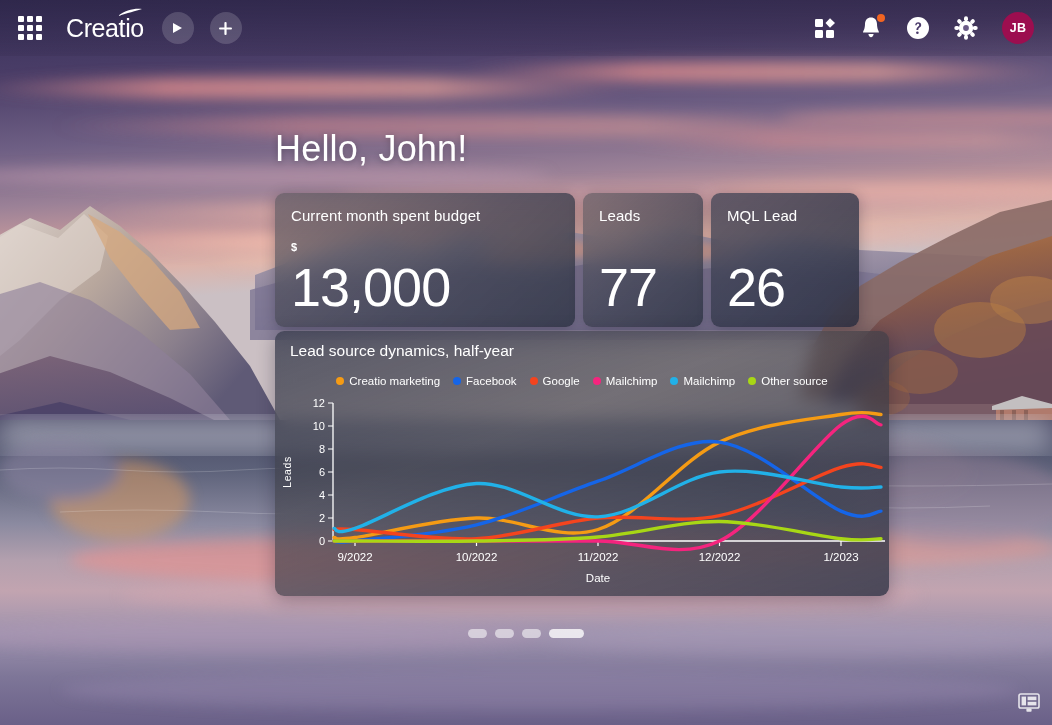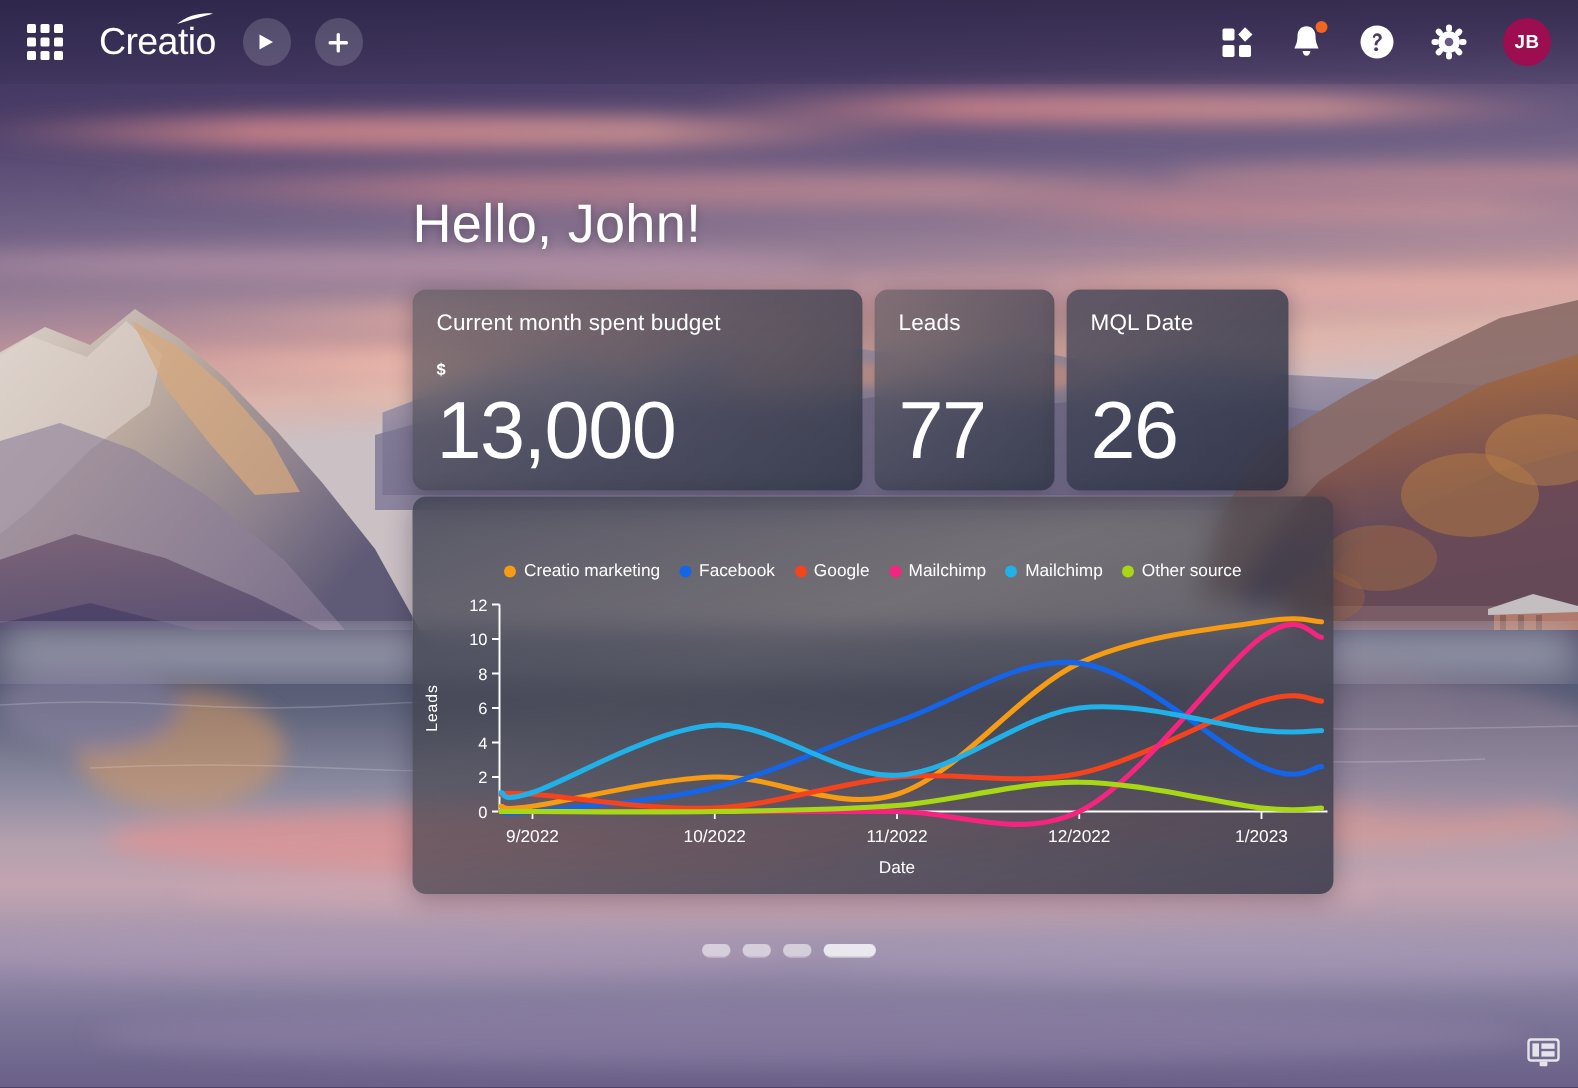--- a/index.html
+++ b/index.html
@@ -366,26 +366,27 @@
     <div class="kpi-cur">$</div>
     <div class="kpi-val">13,000</div>
   </div>
 
   <div class="kpi leads">
     <div class="kpi-title">Leads</div>
     <div class="kpi-val">77</div>
   </div>
 
   <div class="kpi mql">
-    <div class="kpi-title">MQL Date</div>
+    <div class="kpi-title">MQL Lead</div>
     <div class="kpi-val">26</div>
   </div>
 </div>
 
 <div class="chart-card">
+  <div class="chart-title">Lead source dynamics, half-year</div>
   <div class="legend" id="legend">
       <div class="lg-item">
         <span class="lg-dot" style="background: rgb(245, 155, 20);"></span>
         <span class="lg-lab">Creatio marketing</span>
       </div>
       <div class="lg-item">
         <span class="lg-dot" style="background: rgb(21, 101, 232);"></span>
         <span class="lg-lab">Facebook</span>
       </div>
       <div class="lg-item">

